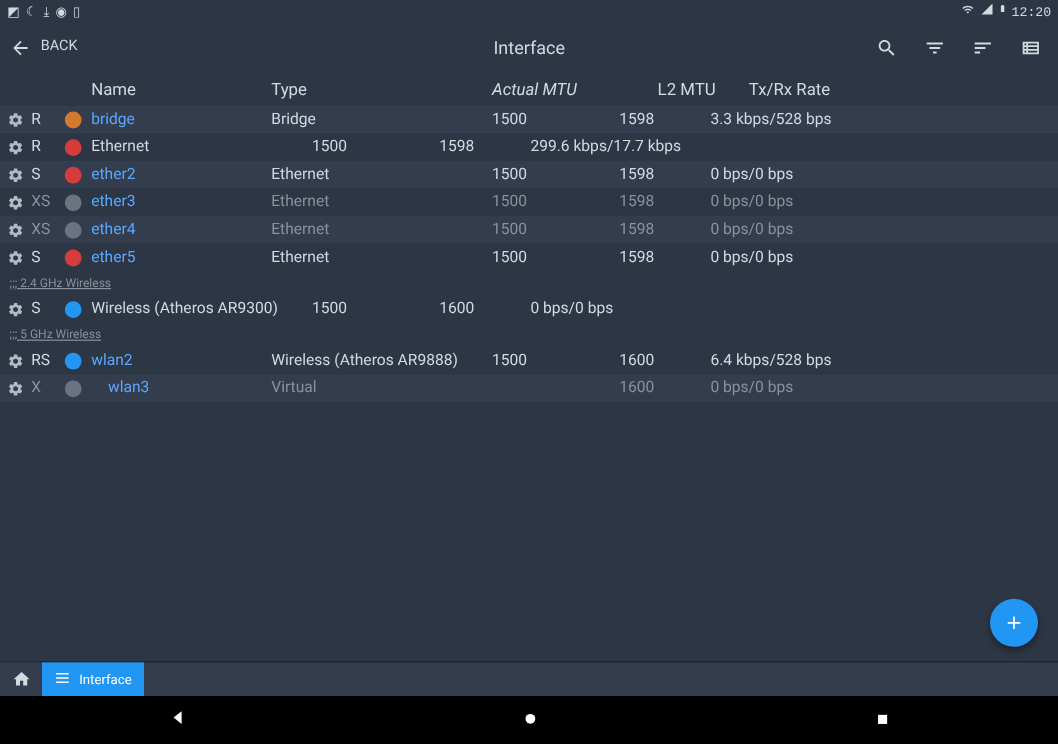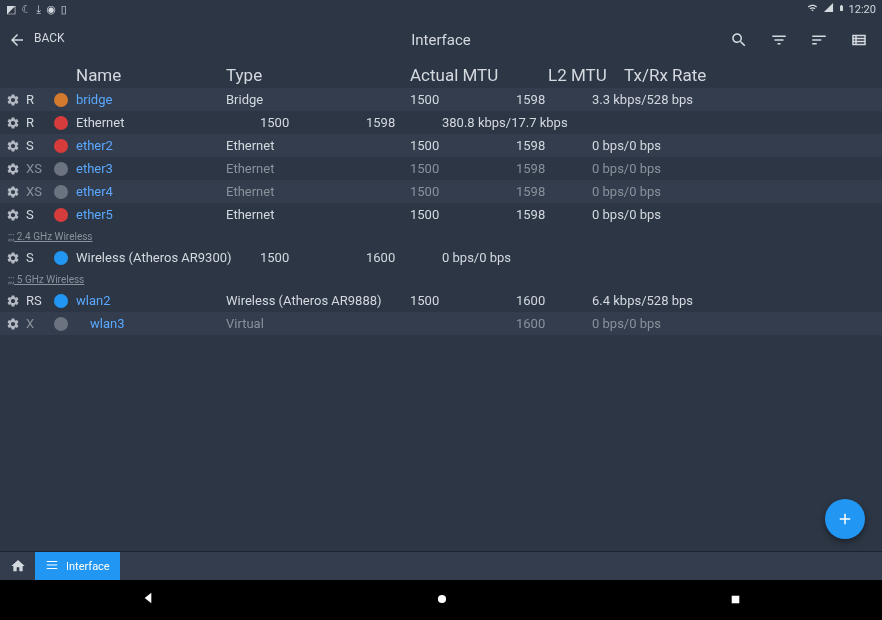--- a/index.html
+++ b/index.html
@@ -16,21 +16,21 @@
   height: 18px;
   background: #2d3644;
   display: flex;
   align-items: center;
   justify-content: space-between;
   padding: 0 6px;
   font-size: 11px;
   color: #d4d9e0;
 }
 .status-left { display: flex; align-items: center; gap: 5px; }
-.status-right { display: flex; align-items: center; gap: 4px; }
+.status-right { display: flex; align-items: flex-end; gap: 4px; font-family: Liberation Mono, monospace; }
 .app-bar {
   height: 44px;
   background: #2d3644;
   display: flex;
   align-items: center;
   padding: 0 8px;
   position: relative;
 }
 .back-btn {
   display: flex;
@@ -51,31 +51,31 @@
   margin-left: auto;
   display: flex;
   gap: 22px;
   align-items: center;
   padding-right: 6px;
 }
 .icon-svg { display: inline-flex; align-items: center; justify-content: center; }
 .header-row {
   display: flex;
   align-items: center;
-  font-size: 17px;
+  font-size: 14px;
   color: #d4d9e0;
   height: 26px;
   padding-left: 6px;
 }
 .col-gear { width: 16px; }
 .col-status { width: 28px; margin-left: 4px; }
 .col-icon { width: 22px; }
 .col-name { width: 150px; }
 .col-type { width: 184px; }
-.col-mtu { width: 106px; }
+.col-mtu { width: 106px; font-style: italic; }
 .col-l2 { width: 76px; margin-left: 32px; }
 .col-rate { flex: 1; }
 .data-row {
   display: flex;
   align-items: center;
   font-size: 13px;
   height: 23px;
   padding-left: 6px;
   color: #d4d9e0;
 }
@@ -258,21 +258,21 @@
           <path d="M19.14,12.94c0.04-0.3,0.06-0.61,0.06-0.94c0-0.32-0.02-0.64-0.07-0.94l2.03-1.58c0.18-0.14,0.23-0.41,0.12-0.61 l-1.92-3.32c-0.12-0.22-0.37-0.29-0.59-0.22l-2.39,0.96c-0.5-0.38-1.03-0.7-1.62-0.94L14.4,2.81c-0.04-0.24-0.24-0.41-0.48-0.41 h-3.84c-0.24,0-0.43,0.17-0.47,0.41L9.25,5.35C8.66,5.59,8.12,5.92,7.63,6.29L5.24,5.33c-0.22-0.08-0.47,0-0.59,0.22L2.74,8.87 C2.62,9.08,2.66,9.34,2.86,9.48l2.03,1.58C4.84,11.36,4.8,11.69,4.8,12s0.02,0.64,0.07,0.94l-2.03,1.58 c-0.18,0.14-0.23,0.41-0.12,0.61l1.92,3.32c0.12,0.22,0.37,0.29,0.59,0.22l2.39-0.96c0.5,0.38,1.03,0.7,1.62,0.94l0.36,2.54 c0.05,0.24,0.24,0.41,0.48,0.41h3.84c0.24,0,0.44-0.17,0.47-0.41l0.36-2.54c0.59-0.24,1.13-0.56,1.62-0.94l2.39,0.96 c0.22,0.08,0.47,0,0.59-0.22l1.92-3.32c0.12-0.22,0.07-0.47-0.12-0.61L19.14,12.94z M12,15.6c-1.98,0-3.6-1.62-3.6-3.6 s1.62-3.6,3.6-3.6s3.6,1.62,3.6,3.6S13.98,15.6,12,15.6z"></path>
         </svg>
       </div>
     <div class="status-cell">R</div>
     <div class="icon-cell">
         <span class="iface-circle ic-red"></span>
       </div>
     <div class="type-cell">Ethernet</div>
     <div class="mtu-cell">1500</div>
     <div class="l2-cell">1598</div>
-    <div class="rate-cell">380.8 kbps/17.7 kbps</div>
+    <div class="rate-cell">299.6 kbps/17.7 kbps</div>
   </div>
     <div class="data-row light">
     <div class="gear-cell">
         <svg width="14" height="14" viewBox="0 0 24 24" fill="#b4bac3">
           <path d="M19.14,12.94c0.04-0.3,0.06-0.61,0.06-0.94c0-0.32-0.02-0.64-0.07-0.94l2.03-1.58c0.18-0.14,0.23-0.41,0.12-0.61 l-1.92-3.32c-0.12-0.22-0.37-0.29-0.59-0.22l-2.39,0.96c-0.5-0.38-1.03-0.7-1.62-0.94L14.4,2.81c-0.04-0.24-0.24-0.41-0.48-0.41 h-3.84c-0.24,0-0.43,0.17-0.47,0.41L9.25,5.35C8.66,5.59,8.12,5.92,7.63,6.29L5.24,5.33c-0.22-0.08-0.47,0-0.59,0.22L2.74,8.87 C2.62,9.08,2.66,9.34,2.86,9.48l2.03,1.58C4.84,11.36,4.8,11.69,4.8,12s0.02,0.64,0.07,0.94l-2.03,1.58 c-0.18,0.14-0.23,0.41-0.12,0.61l1.92,3.32c0.12,0.22,0.37,0.29,0.59,0.22l2.39-0.96c0.5,0.38,1.03,0.7,1.62,0.94l0.36,2.54 c0.05,0.24,0.24,0.41,0.48,0.41h3.84c0.24,0,0.44-0.17,0.47-0.41l0.36-2.54c0.59-0.24,1.13-0.56,1.62-0.94l2.39,0.96 c0.22,0.08,0.47,0,0.59-0.22l1.92-3.32c0.12-0.22,0.07-0.47-0.12-0.61L19.14,12.94z M12,15.6c-1.98,0-3.6-1.62-3.6-3.6 s1.62-3.6,3.6-3.6s3.6,1.62,3.6,3.6S13.98,15.6,12,15.6z"></path>
         </svg>
       </div>
     <div class="status-cell">S</div>
     <div class="icon-cell">
         <span class="iface-circle ic-red"></span>

